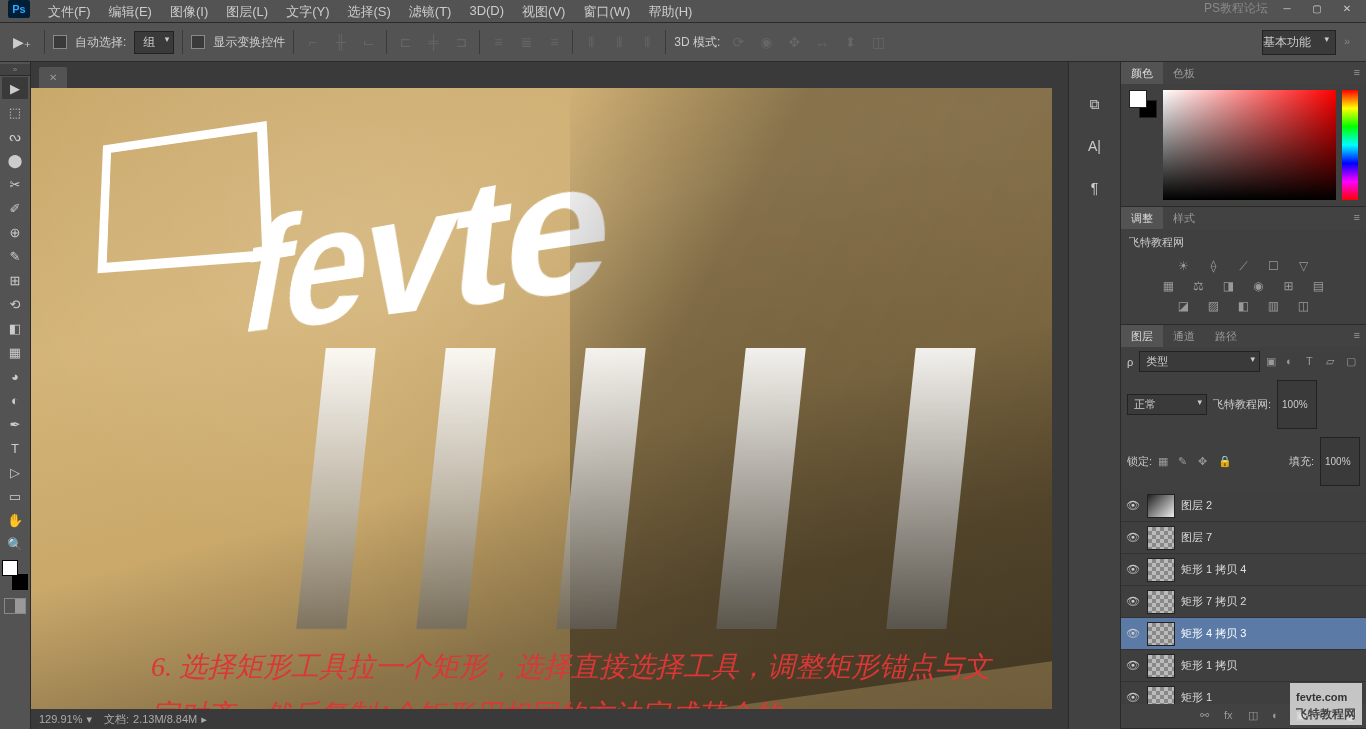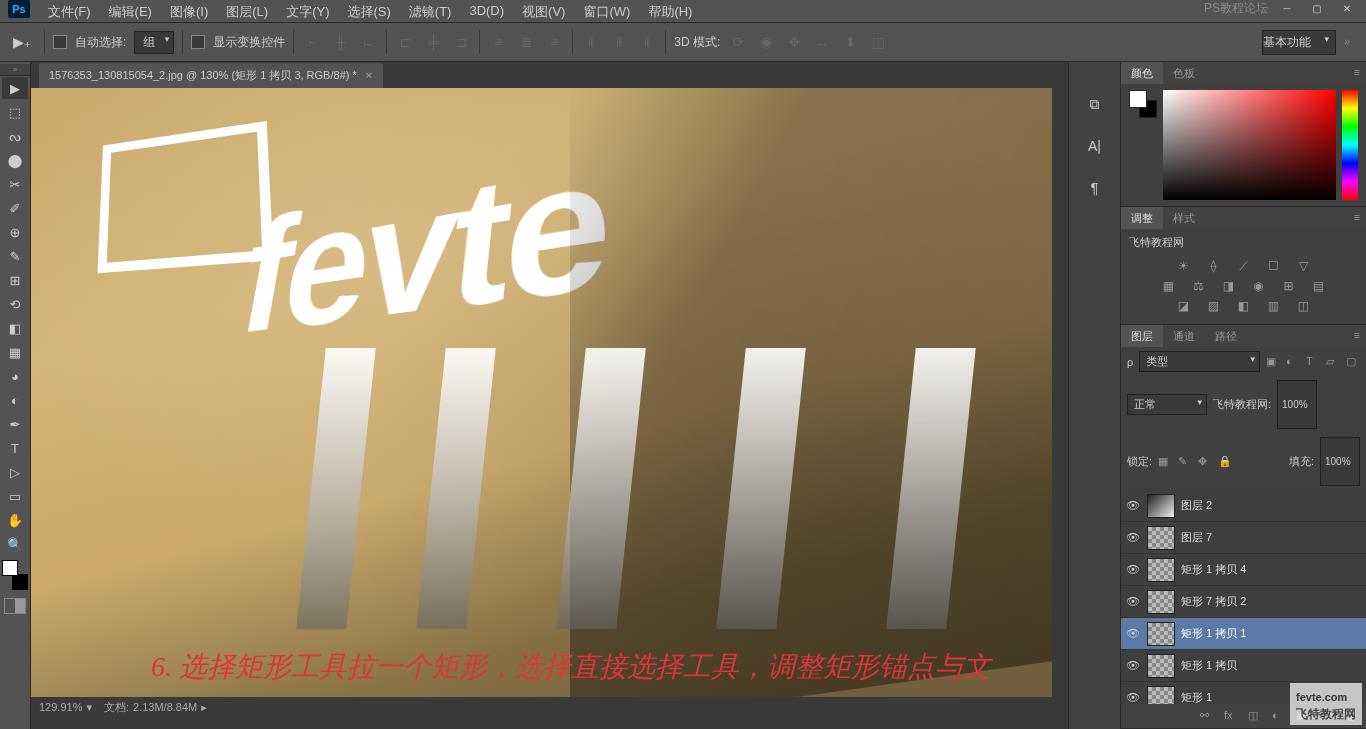--- a/index.html
+++ b/index.html
@@ -49,21 +49,21 @@
 .edge3d{position:absolute;top:0;right:0;bottom:0;width:48%;background:linear-gradient(120deg,rgba(0,0,0,0),rgba(0,0,0,.35) 30%,rgba(0,0,0,.4));transform:skewY(-8deg);transform-origin:top left}
 .text3d{position:absolute;top:60px;left:180px;font-size:180px;font-weight:900;color:#fff;transform:perspective(800px) rotateX(20deg) rotateY(-25deg) skewX(-8deg);letter-spacing:-5px;font-family:Arial}
 .pillar{position:absolute;background:linear-gradient(180deg,rgba(255,255,255,.9),rgba(100,100,100,.6));width:50px;top:260px;bottom:100px;transform:skewX(-6deg)}
 .p1{left:280px}
 .p2{left:400px}
 .p3{left:540px;width:60px}
 .p4{left:700px;width:60px}
 .p5{left:870px;width:60px}
 .logo{position:absolute;top:40px;left:60px;width:180px;height:140px;border:10px solid #fff;transform:perspective(600px) rotateX(18deg) rotateY(-20deg)}
 .annot{position:absolute;left:120px;top:555px;right:60px;font-size:28px;color:#dc3636;font-family:"KaiTi","STKaiti",serif;line-height:48px;font-style:italic;font-weight:500}
-.scrollh{position:absolute;bottom:0;left:0;right:0;height:32px;background:#3a3a3a;display:flex;}
+.scrollh{position:absolute;bottom:0;left:0;right:0;height:20px;background:#3a3a3a;display:flex;}
 .scrollv{position:absolute;right:0;top:0;bottom:16px;width:16px;background:#3a3a3a}
 .statusbar{height:20px;display:flex;align-items:center;padding:0 8px;gap:12px;font-size:11px;color:#aaa}
 .statusbar .fld{display:flex;align-items:center;gap:4px}
 
 .rightcol{width:52px;background:#424242;border-left:1px solid #2a2a2a;display:flex;flex-direction:column;align-items:center;padding-top:30px;gap:18px}
 .rightcol .ico{width:24px;height:24px;color:#ccc;display:flex;align-items:center;justify-content:center;font-size:14px}
 
 .panels{width:246px;background:#404040;border-left:1px solid #2a2a2a;display:flex;flex-direction:column}
 .pgroup{border-bottom:1px solid #2a2a2a;display:flex;flex-direction:column}
 .ptabs{height:22px;display:flex;background:#424242}
@@ -201,21 +201,20 @@
       </div>
       <div class="mask">
           <div class="l"></div>
           <div class="r"></div>
         </div>
     </div>
 
     <div class="center">
       <div class="tabbar">
         <div class="tab">
-          <span>1576353_130815054_2.jpg @ 130% (矩形 1 拷贝 3, RGB/8#) *</span>
           <span class="close">✕</span>
         </div>
       </div>
       <div class="canvas">
         <div class="canvas-img">
           <div class="logo"></div>
           <div class="text3d">fevte</div>
           <div class="edge3d"></div>
           <div class="pillar p1"></div>
           <div class="pillar p2"></div>
@@ -348,21 +347,21 @@
               <div class="name">矩形 1 拷贝 4</div>
             </div>
             <div class="layer">
               <div class="eye">👁</div>
               <div class="thumb "></div>
               <div class="name">矩形 7 拷贝 2</div>
             </div>
             <div class="layer sel">
               <div class="eye">👁</div>
               <div class="thumb "></div>
-              <div class="name">矩形 1 拷贝 1</div>
+              <div class="name">矩形 4 拷贝 3</div>
             </div>
             <div class="layer">
               <div class="eye">👁</div>
               <div class="thumb "></div>
               <div class="name">矩形 1 拷贝</div>
             </div>
             <div class="layer">
               <div class="eye">👁</div>
               <div class="thumb "></div>
               <div class="name">矩形 1</div>

